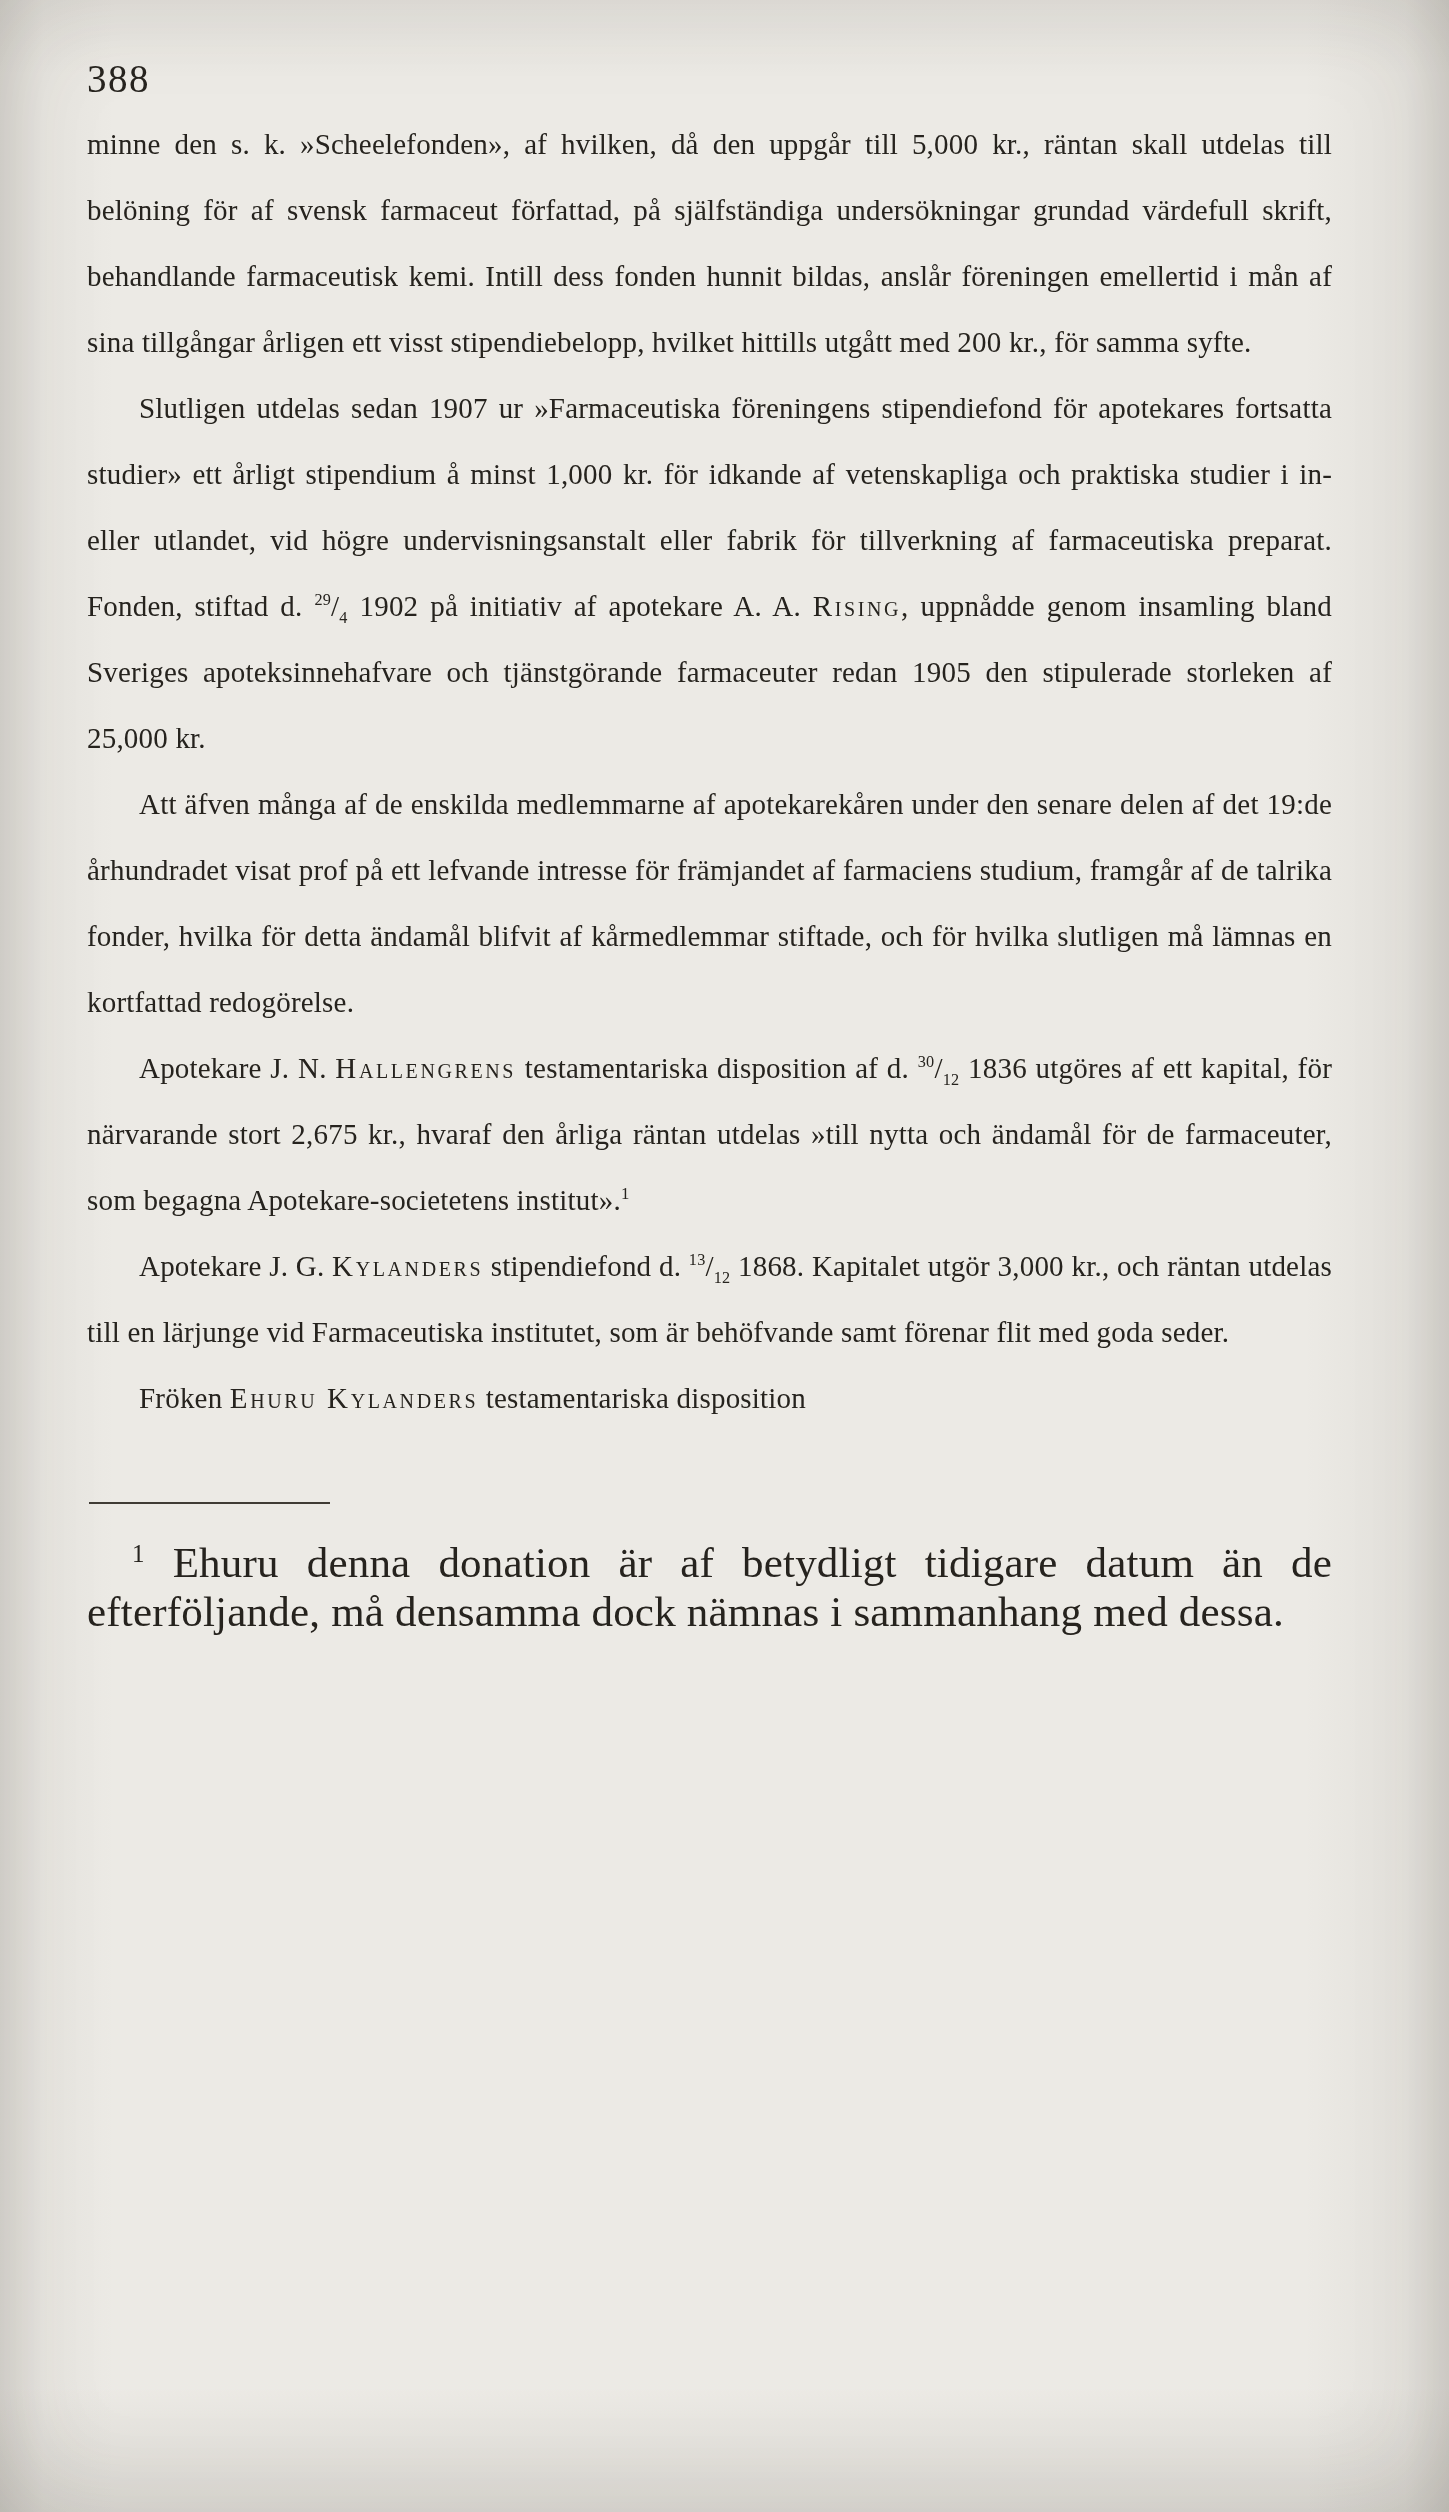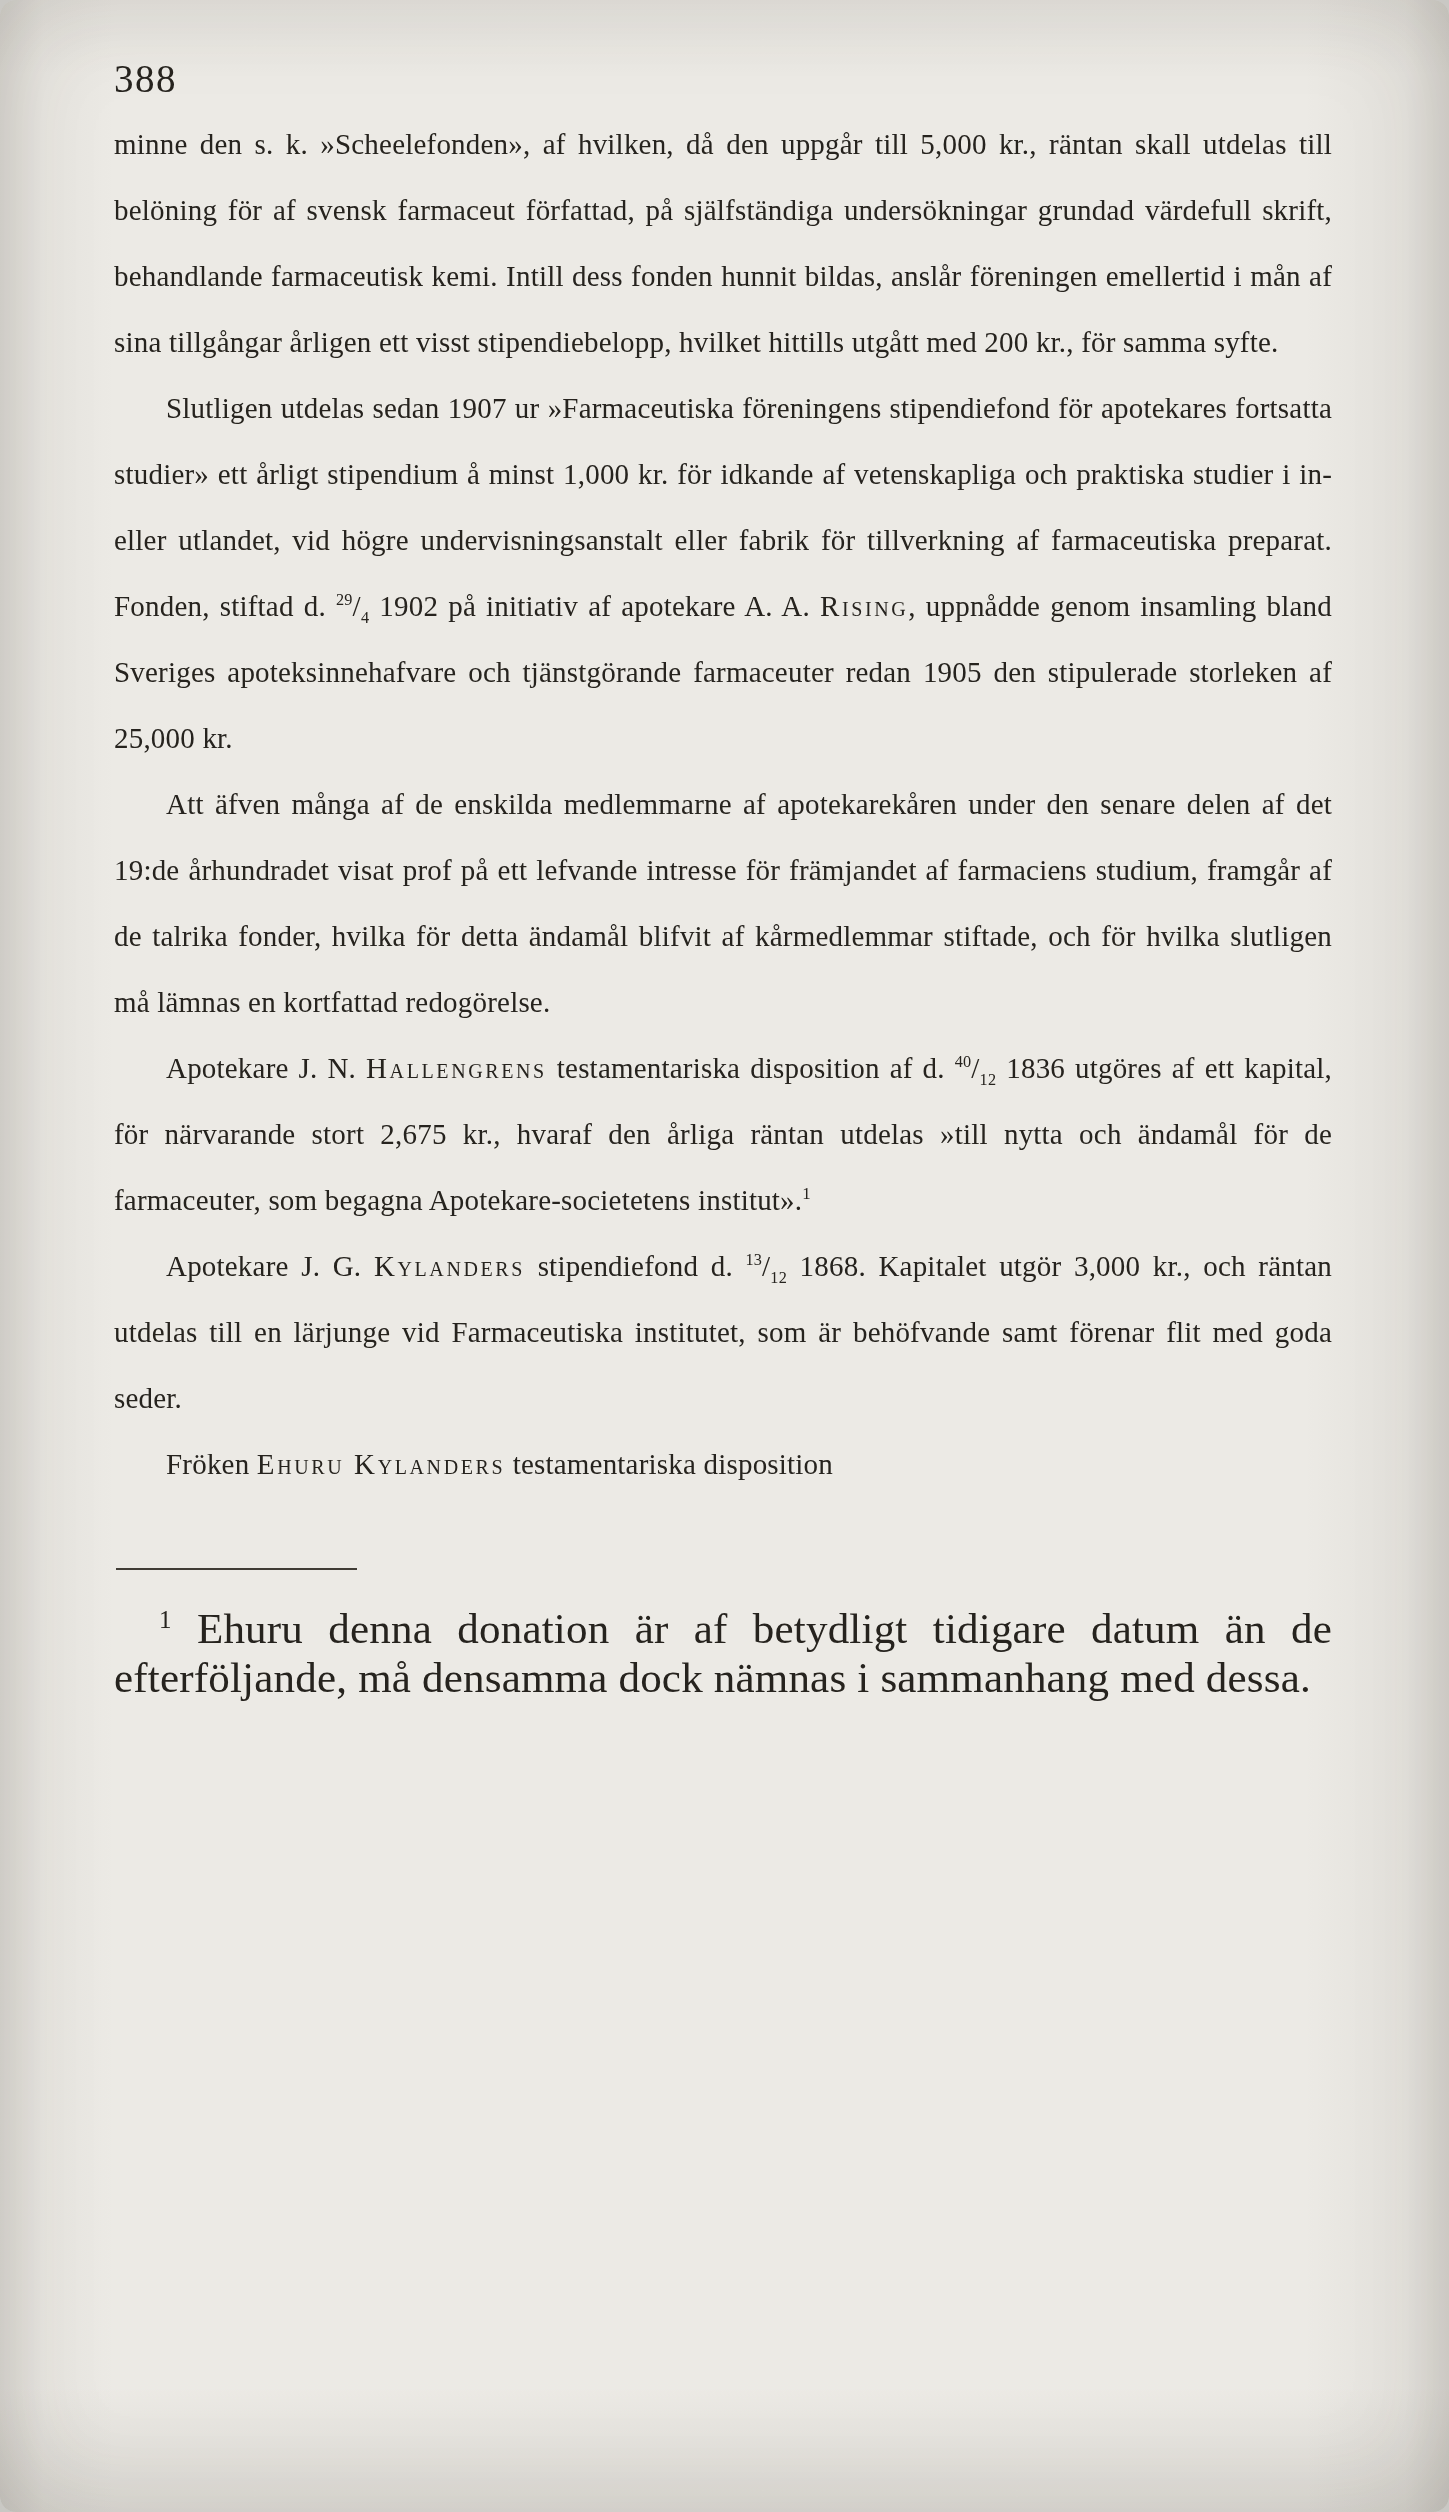--- a/index.html
+++ b/index.html
@@ -11,24 +11,23 @@
 
   .page {
     position: relative;
     width: 1449px;
     height: 2512px;
     background-color: #eceae5;
     background-image:
       linear-gradient(90deg, rgba(60,55,45,0.12) 0%, rgba(60,55,45,0.03) 3%, rgba(60,55,45,0) 8%, rgba(60,55,45,0) 90%, rgba(60,55,45,0.05) 97%, rgba(60,55,45,0.14) 100%),
       linear-gradient(180deg, rgba(60,55,45,0.05) 0%, rgba(60,55,45,0) 3%, rgba(60,55,45,0) 95%, rgba(60,55,45,0.10) 100%);
     box-shadow: inset 0 0 108px rgba(70,62,50,0.10);
-    padding: 57px 117px 0 114px;
+    padding: 57px 117px 0 87px;
     color: #26231e;
     overflow: hidden;
-    border-radius: 16px;
   }
 
   .page-number {
     font-size: 39px;
     line-height: 43px;
     letter-spacing: 1.5px;
     margin-bottom: 10.8px;
   }
 
   .text-block {
@@ -75,21 +74,21 @@
 </head>
 <body>
 
 <div class="page">
   <div class="page-number">388</div>
 
   <div class="text-block">
       <p class="para">minne den s. k. »Scheelefonden», af hvilken, då den uppgår till 5,000 kr., räntan skall utdelas till belöning för af svensk farmaceut författad, på själfständiga undersökningar grundad värdefull skrift, behandlande farmaceutisk kemi. Intill dess fonden hunnit bildas, anslår föreningen emellertid i mån af sina tillgångar årligen ett visst stipendiebelopp, hvilket hittills utgått med 200 kr., för samma syfte.</p>
       <p class="para indent">Slutligen utdelas sedan 1907 ur »Farmaceutiska föreningens stipendiefond för apotekares fortsatta studier» ett årligt stipendium å minst 1,000 kr. för idkande af vetenskapliga och praktiska studier i in- eller utlandet, vid högre undervisningsanstalt eller fabrik för tillverkning af farmaceutiska preparat. Fonden, stiftad d. <span class="frac"><sup>29</sup>/<sub>4</sub></span> 1902 på initiativ af apotekare A. A. <span class="sc">Rising</span>, uppnådde genom insamling bland Sveriges apoteksinnehafvare och tjänstgörande farmaceuter redan 1905 den stipulerade storleken af 25,000 kr.</p>
       <p class="para indent">Att äfven många af de enskilda medlemmarne af apotekarekåren under den senare delen af det 19:de århundradet visat prof på ett lefvande intresse för främjandet af farmaciens studium, framgår af de talrika fonder, hvilka för detta ändamål blifvit af kårmedlemmar stiftade, och för hvilka slutligen må lämnas en kortfattad redogörelse.</p>
-      <p class="para indent">Apotekare J. N. <span class="sc">Hallengrens</span> testamentariska disposition af d. <span class="frac"><sup>40</sup>/<sub>12</sub></span> 1836 utgöres af ett kapital, för närvarande stort 2,675 kr., hvaraf den årliga räntan utdelas »till nytta och ändamål för de farmaceuter, som begagna Apotekare-societetens institut».<sup class="fnmark">1</sup></p>
+      <p class="para indent">Apotekare J. N. <span class="sc">Hallengrens</span> testamentariska disposition af d. <span class="frac"><sup>30</sup>/<sub>12</sub></span> 1836 utgöres af ett kapital, för närvarande stort 2,675 kr., hvaraf den årliga räntan utdelas »till nytta och ändamål för de farmaceuter, som begagna Apotekare-societetens institut».<sup class="fnmark">1</sup></p>
       <p class="para indent">Apotekare J. G. <span class="sc">Kylanders</span> stipendiefond d. <span class="frac"><sup>13</sup>/<sub>12</sub></span> 1868. Kapitalet utgör 3,000 kr., och räntan utdelas till en lärjunge vid Farmaceutiska institutet, som är behöfvande samt förenar flit med goda seder.</p>
       <p class="para indent">Fröken <span class="sc">Ehuru Kylanders</span> testamentariska disposition</p>
     </div>
 
   <hr class="footnote-rule">
 
   <p class="footnote"><sup class="fnmark">1</sup> Ehuru denna donation är af betydligt tidigare datum än de efterföljande, må densamma dock nämnas i sammanhang med dessa.</p>
 </div>
 
 

